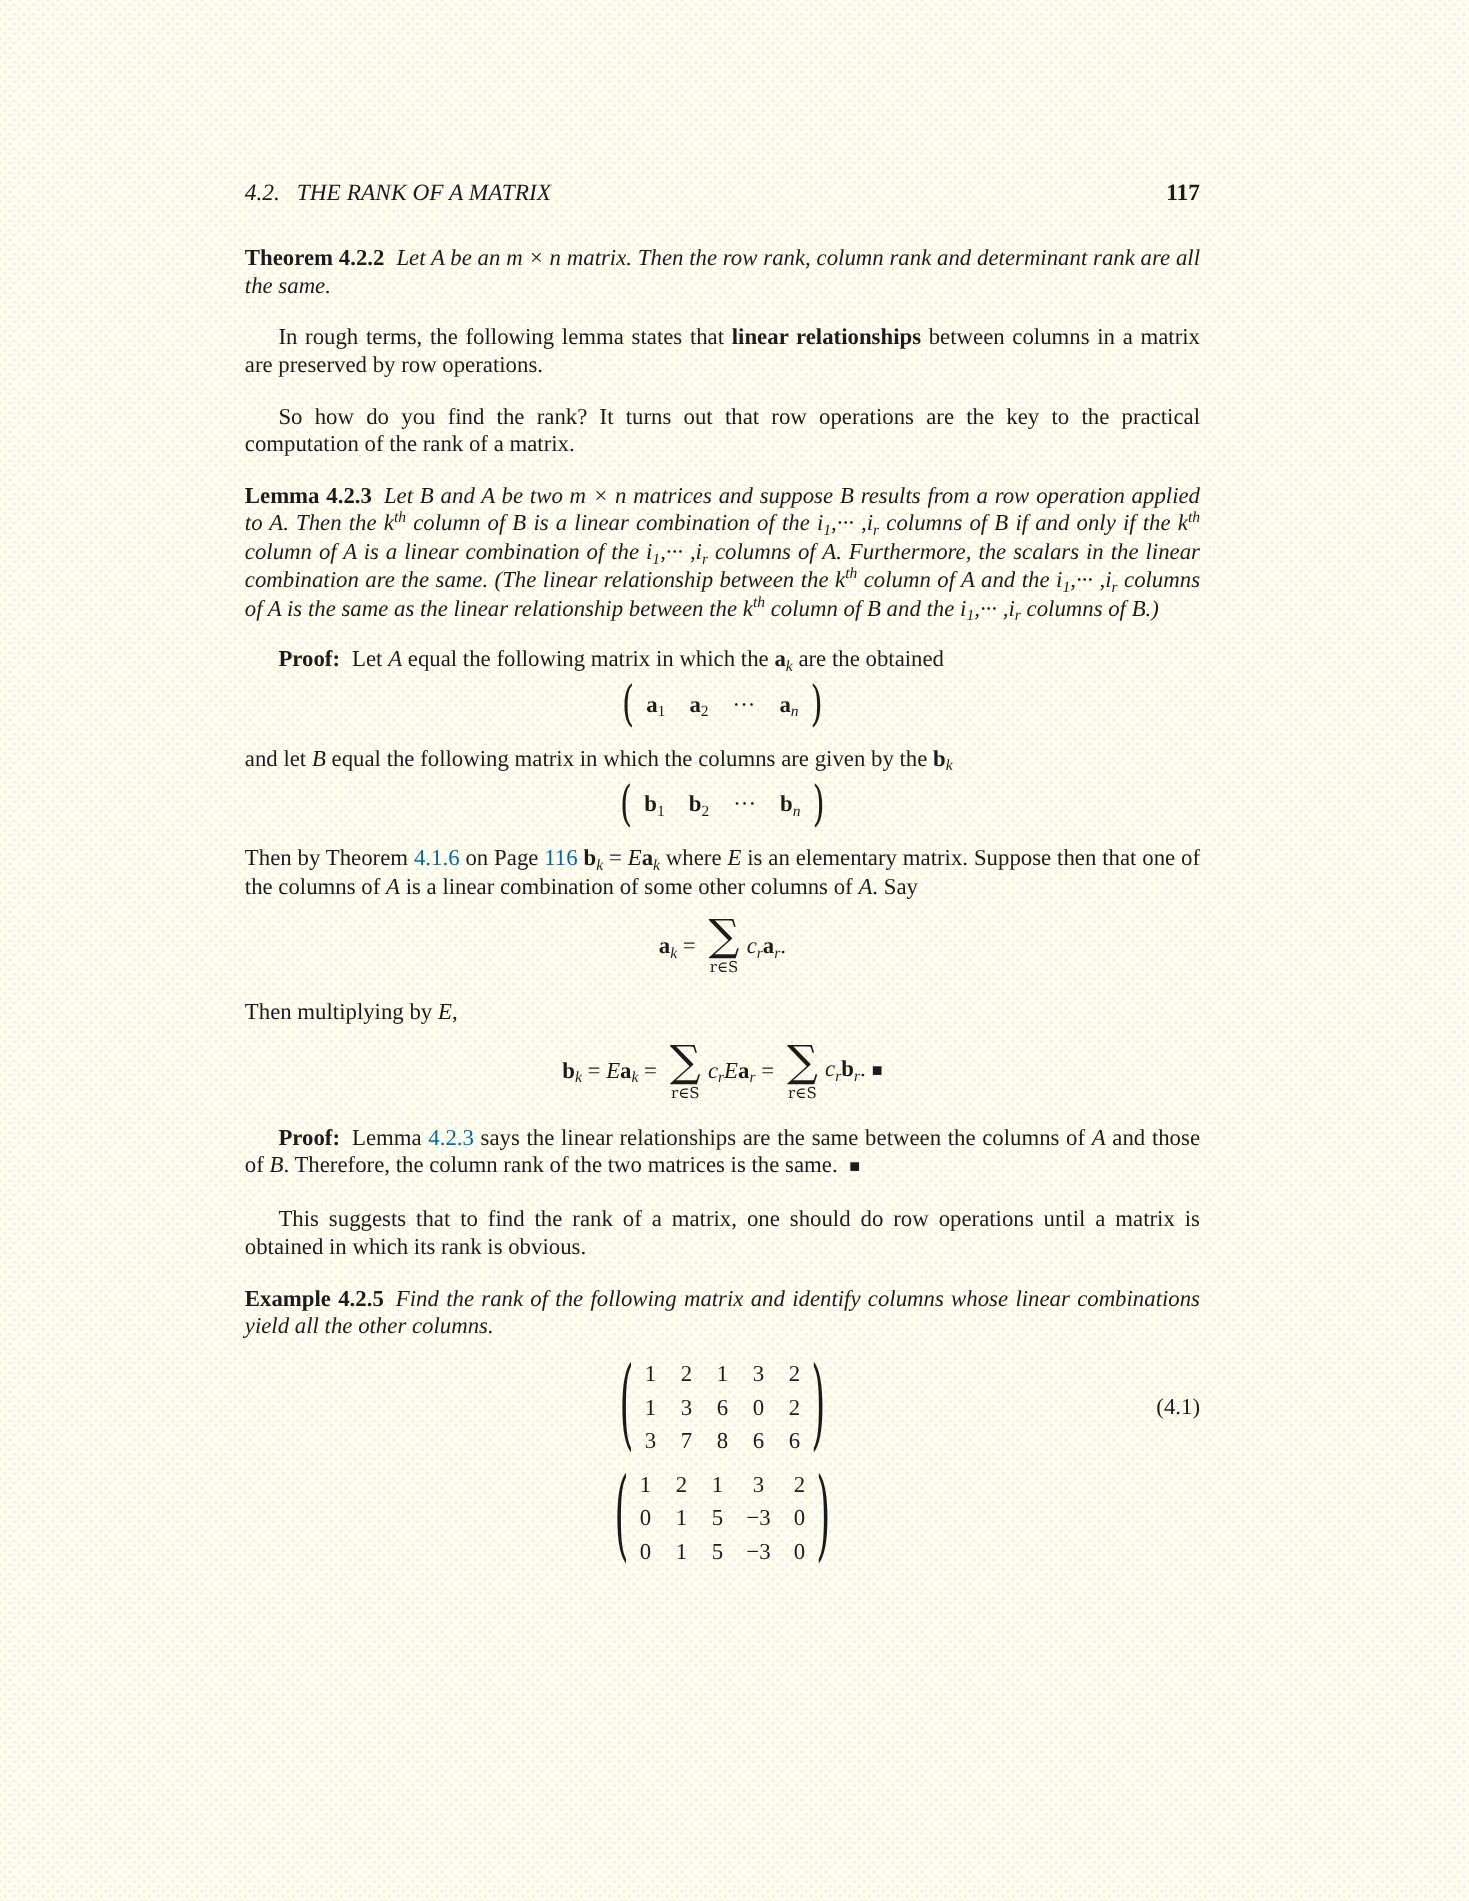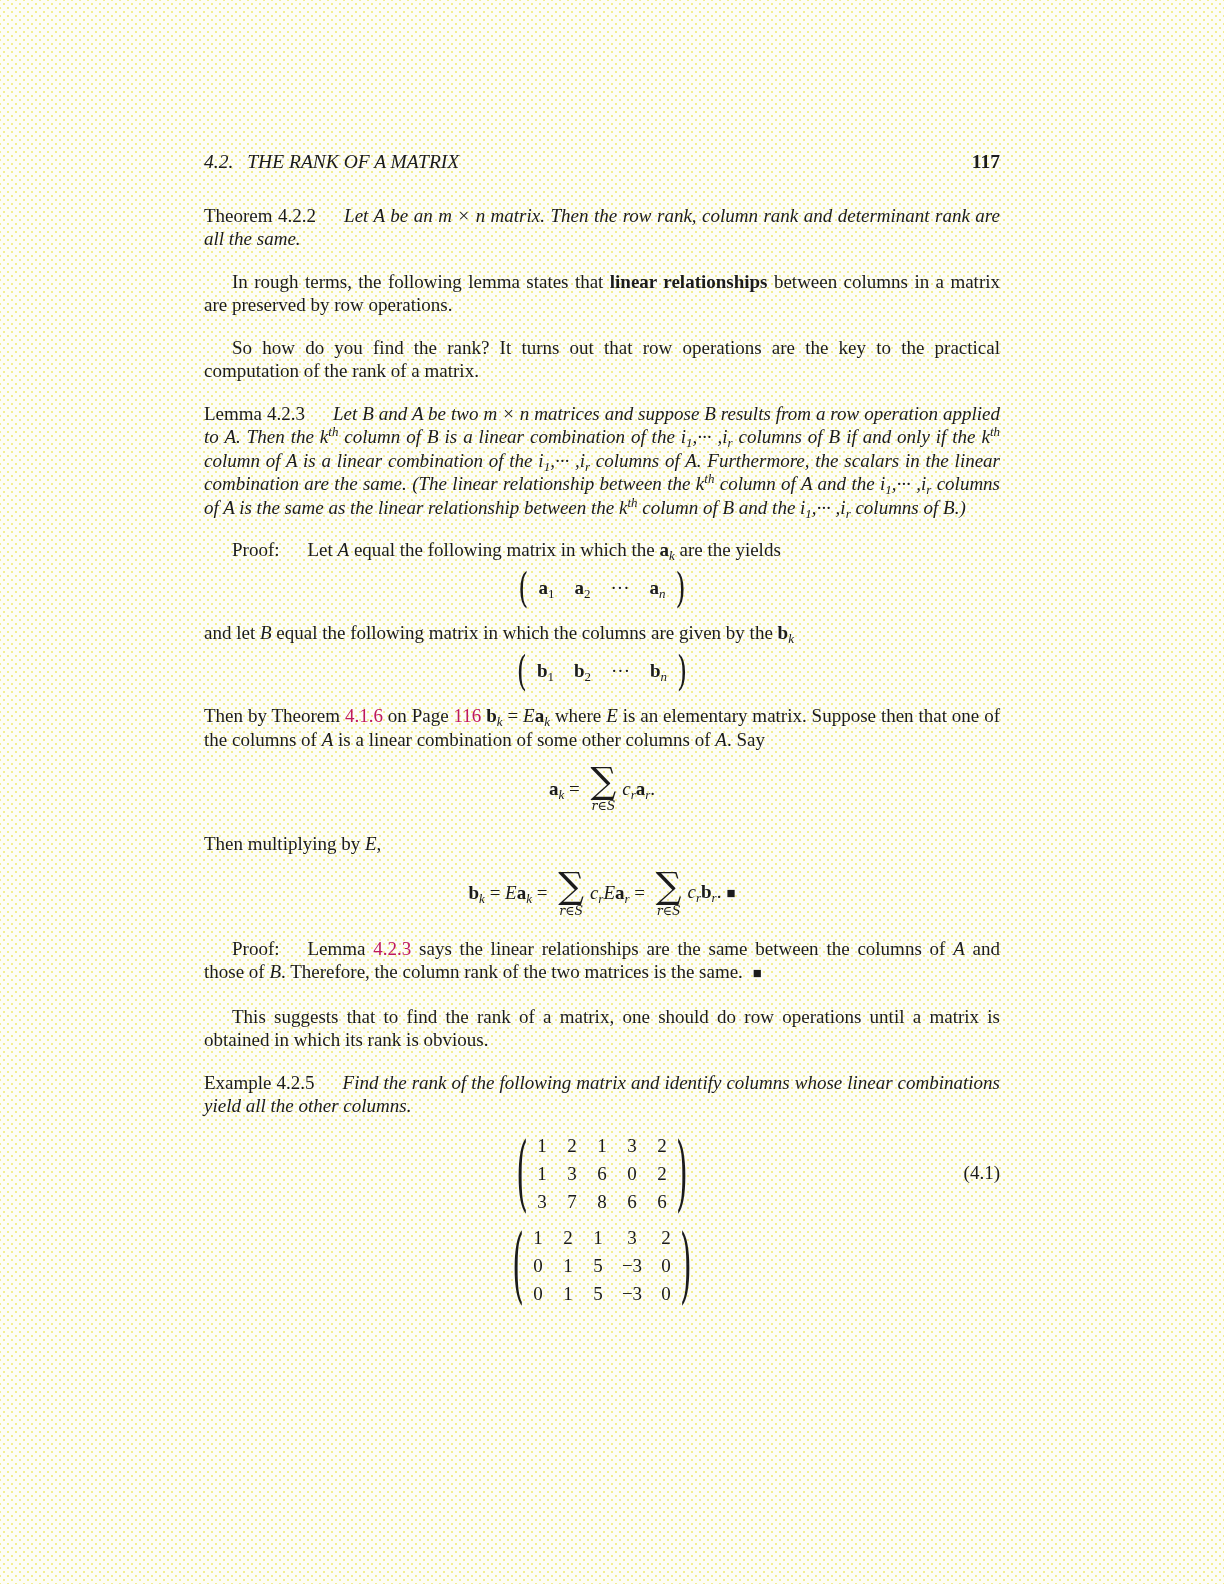--- a/index.html
+++ b/index.html
@@ -16,34 +16,34 @@
   }
   .content{position:absolute;left:204px;top:150px;width:796px;}
   .pghead{display:flex;justify-content:space-between;align-items:flex-start;
           font-style:italic;margin-bottom:30px;font-size:19.5px;}
   .ml{margin-left:14px;}
   .pgnum{font-style:normal;font-weight:bold;}
   .blk{text-align:justify;margin-bottom:16px;}
   .nomb{margin-bottom:0;}
   .ind{text-indent:28px;}
   .it{font-style:italic;}
-  .lbl{font-weight:normal;font-style:normal;margin-right:28px;}
+  .lbl{font-weight:bold;font-style:normal;margin-right:10px;}
   .b{font-weight:bold;}
   .i{font-style:italic;}
   .mb{font-weight:bold;font-style:normal;}
   .sub{font-size:13px;vertical-align:-4px;line-height:0;}
   .sup{font-size:13px;vertical-align:7px;line-height:0;}
-  .link{color:#be185d;}
+  .link{color:#0369a1;}
   .qed{margin-left:5px;font-size:15px;}
   .g{margin-left:20px;}
   .dmath{text-align:center;margin:13px 0;}
   .mrow{display:inline-flex;align-items:center;white-space:pre;}
   .sum{display:inline-flex;flex-direction:column;align-items:center;margin:0 6px;}
   .sigma{font-size:36px;line-height:34px;font-family:"DejaVu Serif","DejaVu Sans",serif;}
-  .limit{font-size:12.5px;line-height:15px;font-style:italic;
+  .limit{font-size:12.5px;line-height:15px;
          font-family:"DejaVu Serif","DejaVu Sans",serif;}
   .matrix{display:inline-flex;align-items:center;}
   .mtable{display:grid;column-gap:18px;row-gap:5px;padding:0 8px;}
   .mtd{text-align:center;line-height:23px;min-width:12px;}
   .vec{padding:0 10px;white-space:pre;}
   .paren{display:inline-block;font-family:"DejaVu Serif",serif;transform-origin:center;}
   .p3{font-size:30px;line-height:30px;transform:scaleY(2.75);}
   .p1{font-size:26px;line-height:26px;transform:scaleY(1.55);}
   .eqline{position:relative;}
   .eqtag{position:absolute;right:0;top:50%;transform:translateY(-50%);font-style:normal;}
@@ -60,21 +60,21 @@
     <span class="pgnum">117</span>
   </div>
 
   <p class="blk it"><span class="lbl">Theorem 4.2.2</span><span>Let A be an m × n matrix. Then the row rank, column rank and determinant rank are all the same.</span></p>
 
   <p class="blk ind"><span>In rough terms, the following lemma states that </span><span class="b">linear relationships</span><span> between columns in a matrix are preserved by row operations.</span></p>
   <p class="blk ind nomb"><span>So how do you find the rank? It turns out that row operations are the key to the practical computation of the rank of a matrix.</span></p>
 
   <p class="blk it"><span class="lbl">Lemma 4.2.3</span><span>Let B and A be two m × n matrices and suppose B results from a row operation applied to A. Then the k</span><span class="sup">th</span><span> column of B is a linear combination of the i</span><span class="sub">1</span><span>,··· ,i</span><span class="sub">r</span><span> columns of B if and only if the k</span><span class="sup">th</span><span> column of A is a linear combination of the i</span><span class="sub">1</span><span>,··· ,i</span><span class="sub">r</span><span> columns of A. Furthermore, the scalars in the linear combination are the same. (The linear relationship between the k</span><span class="sup">th</span><span> column of A and the i</span><span class="sub">1</span><span>,··· ,i</span><span class="sub">r</span><span> columns of A is the same as the linear relationship between the k</span><span class="sup">th</span><span> column of B and the i</span><span class="sub">1</span><span>,··· ,i</span><span class="sub">r</span><span> columns of B.)</span></p>
 
-  <p class="blk ind nomb"><span class="lbl">Proof:</span><span>Let </span><span class="i">A</span><span> equal the following matrix in which the </span><span class="mb">a</span><span class="sub i">k</span><span> are the yields</span></p>
+  <p class="blk ind nomb"><span class="lbl">Proof:</span><span>Let </span><span class="i">A</span><span> equal the following matrix in which the </span><span class="mb">a</span><span class="sub i">k</span><span> are the obtained</span></p>
 
   <div class="dmath">
     <span class="matrix">
       <span class="paren p1">(</span>
       <span class="vec"><span class="mb">a</span><span class="sub">1</span><span class="mb g">a</span><span class="sub">2</span><span class="g">···</span><span class="mb g">a</span><span class="sub i">n</span></span>
       <span class="paren p1">)</span>
     </span>
   </div>
 
   <p class="blk nomb"><span>and let </span><span class="i">B</span><span> equal the following matrix in which the columns are given by the </span><span class="mb">b</span><span class="sub i">k</span></p>

